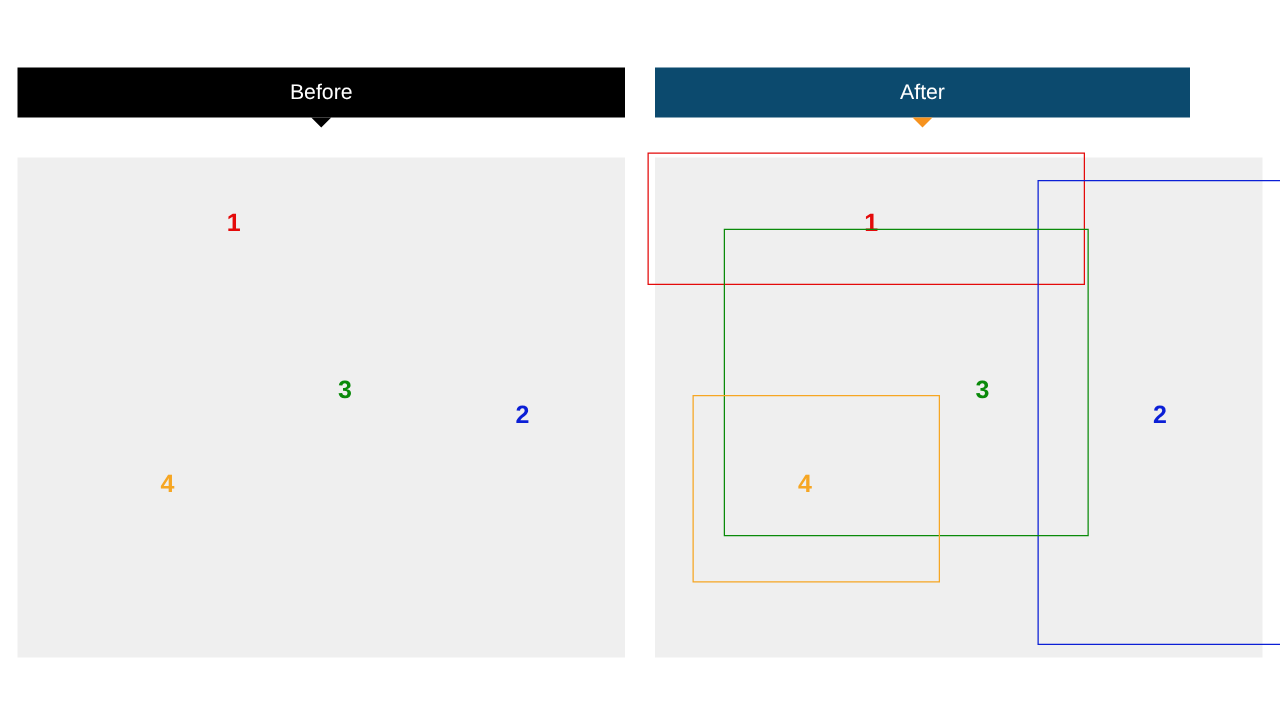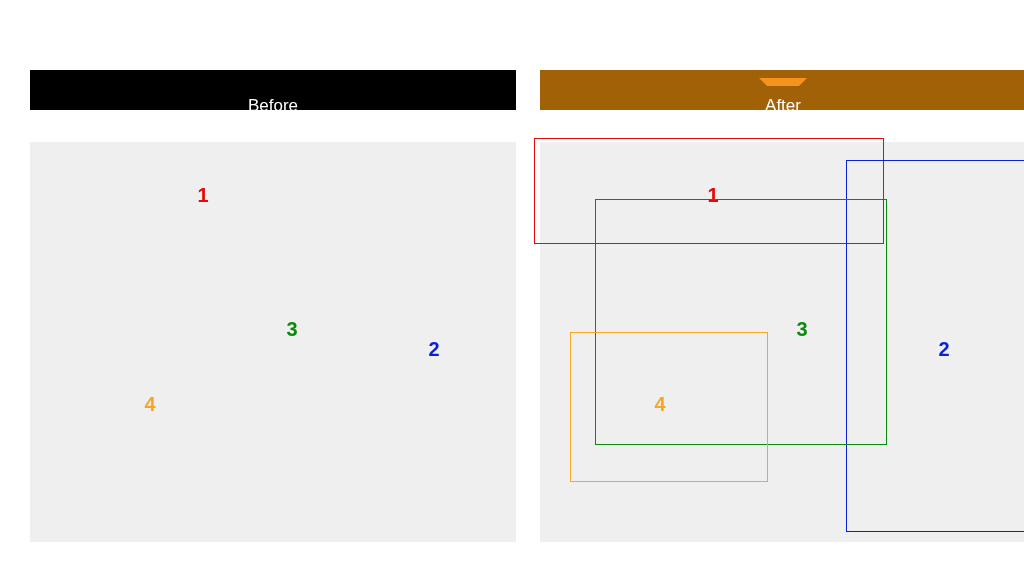--- a/index.html
+++ b/index.html
@@ -1,15 +1,15 @@
 <!DOCTYPE html>
 <html><head>
 <meta charset="utf-8">
 <style>
-  * { box-sizing: border-box; margin: 0; padding: 16px; }
+  * { box-sizing: border-box; margin: 0; padding: 0; }
   body {
     width: 1024px;
     height: 576px;
     background: #ffffff;
     font-family: Arial, Helvetica, sans-serif;
     position: relative;
   }
   .panel-header {
     position: absolute;
     height: 40px;
@@ -23,21 +23,21 @@
     position: absolute;
     bottom: -8px;
     left: 50%;
     transform: translateX(-50%);
     width: 0; height: 0;
     border-left: 8px solid transparent;
     border-right: 8px solid transparent;
   }
   .header-before { left: 14px; top: 54px; width: 486px; background: #000000; }
   .header-before .pointer { border-top: 8px solid #000000; }
-  .header-after  { left: 524px; top: 54px; width: 486px; background: #a16207; }
+  .header-after  { left: 524px; top: 54px; width: 428px; background: #0c4a6e; }
   .header-after  .pointer { border-top: 8px solid #f6921e; }
 
   .canvas {
     position: absolute;
     top: 126px;
     width: 486px;
     height: 400px;
     background: #efefef;
   }
   .canvas.before { left: 14px; }

